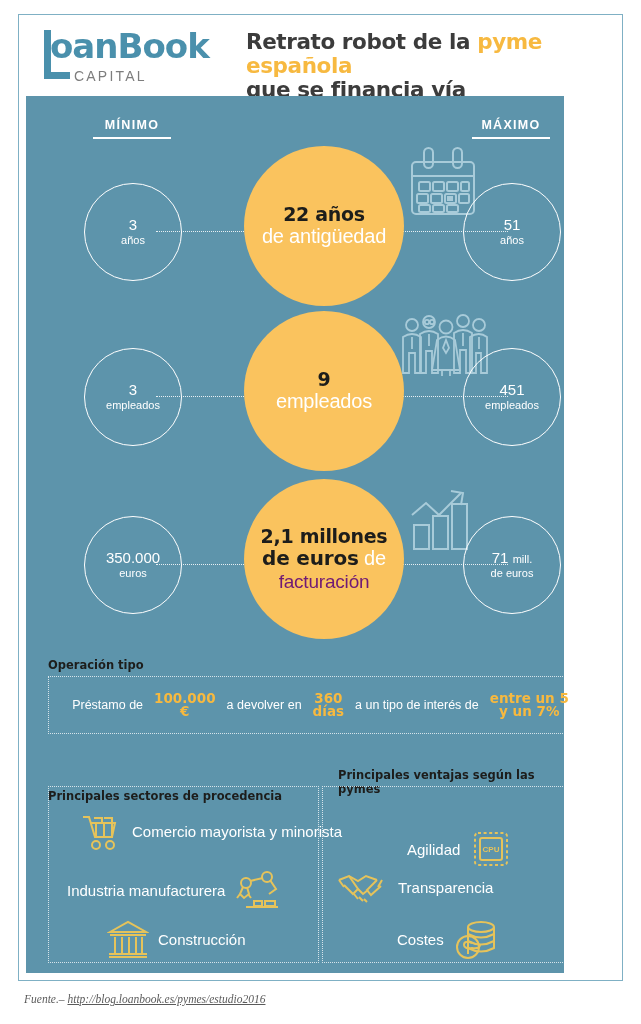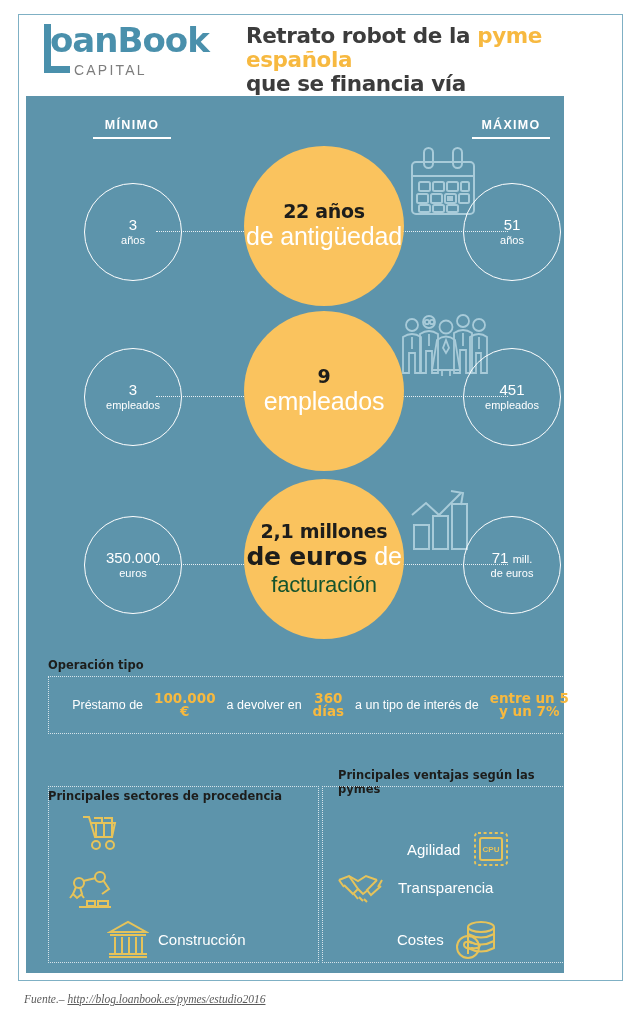--- a/index.html
+++ b/index.html
@@ -11,21 +11,21 @@
   }
   .page{position:relative;width:641px;height:1024px;background:#ffffff;}
 
   
   .frame{
     position:absolute;left:18px;top:14px;width:605px;height:967px;
     border:1.5px solid #7fb0c4;background:#ffffff;box-sizing:border-box;
   }
 
   
-  .header{position:absolute;left:18px;top:8px;width:605px;height:76px;}
+  .header{position:absolute;left:18px;top:14px;width:605px;height:76px;}
   .logo{position:absolute;left:20px;top:12px;width:200px;height:58px;}
   .logo .lb{
     position:absolute;left:12px;top:0px;
     font-size:34px;font-weight:bold;color:#4a90ac;letter-spacing:-1px;
     font-family:"DejaVu Sans", sans-serif;
   }
   .logo .lbar-v{position:absolute;left:6px;top:4px;width:7px;height:48px;background:#4a90ac;}
   .logo .lbar-h{position:absolute;left:6px;top:46px;width:26px;height:7px;background:#4a90ac;}
   .logo .cap{
     position:absolute;left:36px;top:42px;
@@ -86,23 +86,23 @@
   .side .inline .u{font-size:11px;}
 
   .center{
     position:absolute;left:218px;top:0px;width:160px;height:160px;
     background:#fac35e;border-radius:50%;
     display:flex;flex-direction:column;align-items:center;justify-content:center;
     text-align:center;line-height:1.18;
   }
   .center .l1{font-size:19px;font-weight:bold;color:#1d1d1b;
     font-family:"DejaVu Sans", sans-serif;letter-spacing:-0.3px;}
-  .center .l2{font-size:25px;color:#ffffff;font-weight:normal;letter-spacing:-0.2px;}
+  .center .l2{font-size:20px;color:#ffffff;font-weight:normal;letter-spacing:-0.2px;}
   .center .l2 b{color:#1d1d1b;font-weight:bold;font-family:"DejaVu Sans", sans-serif;}
-  .center .l3{font-size:22px;color:#14532d;letter-spacing:-0.2px;}
+  .center .l3{font-size:19px;color:#701a75;letter-spacing:-0.2px;}
 
   .rowicon{position:absolute;left:372px;top:0px;width:90px;height:78px;}
 
   
   .sec-title{
     position:absolute;font-size:11.5px;font-weight:bold;color:#1d1d1b;
     font-family:"DejaVu Sans", sans-serif;
   }
   .op-title{left:22px;top:562px;}
   .op-box{
@@ -317,23 +317,25 @@
         <span>
           <svg class="ic" width="44" height="44" viewBox="0 0 44 44" fill="none" stroke="#e6c35a" stroke-width="2">
             <path d="M4 8 l6 0 l6 20 l18 0"></path>
             <path d="M12 14 l24 0 l-3 14 l-17 0"></path>
             <path d="M17 14 l0 14 M25 14 l0 14 M33 14 l0 13"></path>
             <path d="M15 9 l8 0 l0 5 M25 9 l8 0 l0 5"></path>
             <circle cx="17" cy="36" r="4"></circle>
               <circle cx="31" cy="36" r="4"></circle>
           </svg>
         </span>
+        <span class="lab">Comercio mayorista y minorista</span>
       </div>
 
       <div class="litem" style="left:18px;top:80px;">
+        <span class="lab">Industria manufacturera</span>
         <span>
           <svg class="ic" width="48" height="46" viewBox="0 0 48 46" fill="none" stroke="#e6c35a" stroke-width="2">
             <circle cx="12" cy="16" r="5"></circle>
             <circle cx="33" cy="10" r="5"></circle>
             <path d="M16 14 l13 -3"></path>
             <path d="M36 13 l6 9 l-7 5"></path>
             <path d="M9 20 l-3 7 l4 4 l5 -4 l-2 -7"></path>
             <path d="M6 27 l-3 4 M14 27 l3 4"></path>
             <rect x="20" y="34" width="8" height="5"></rect>
             <rect x="31" y="34" width="10" height="5"></rect>

